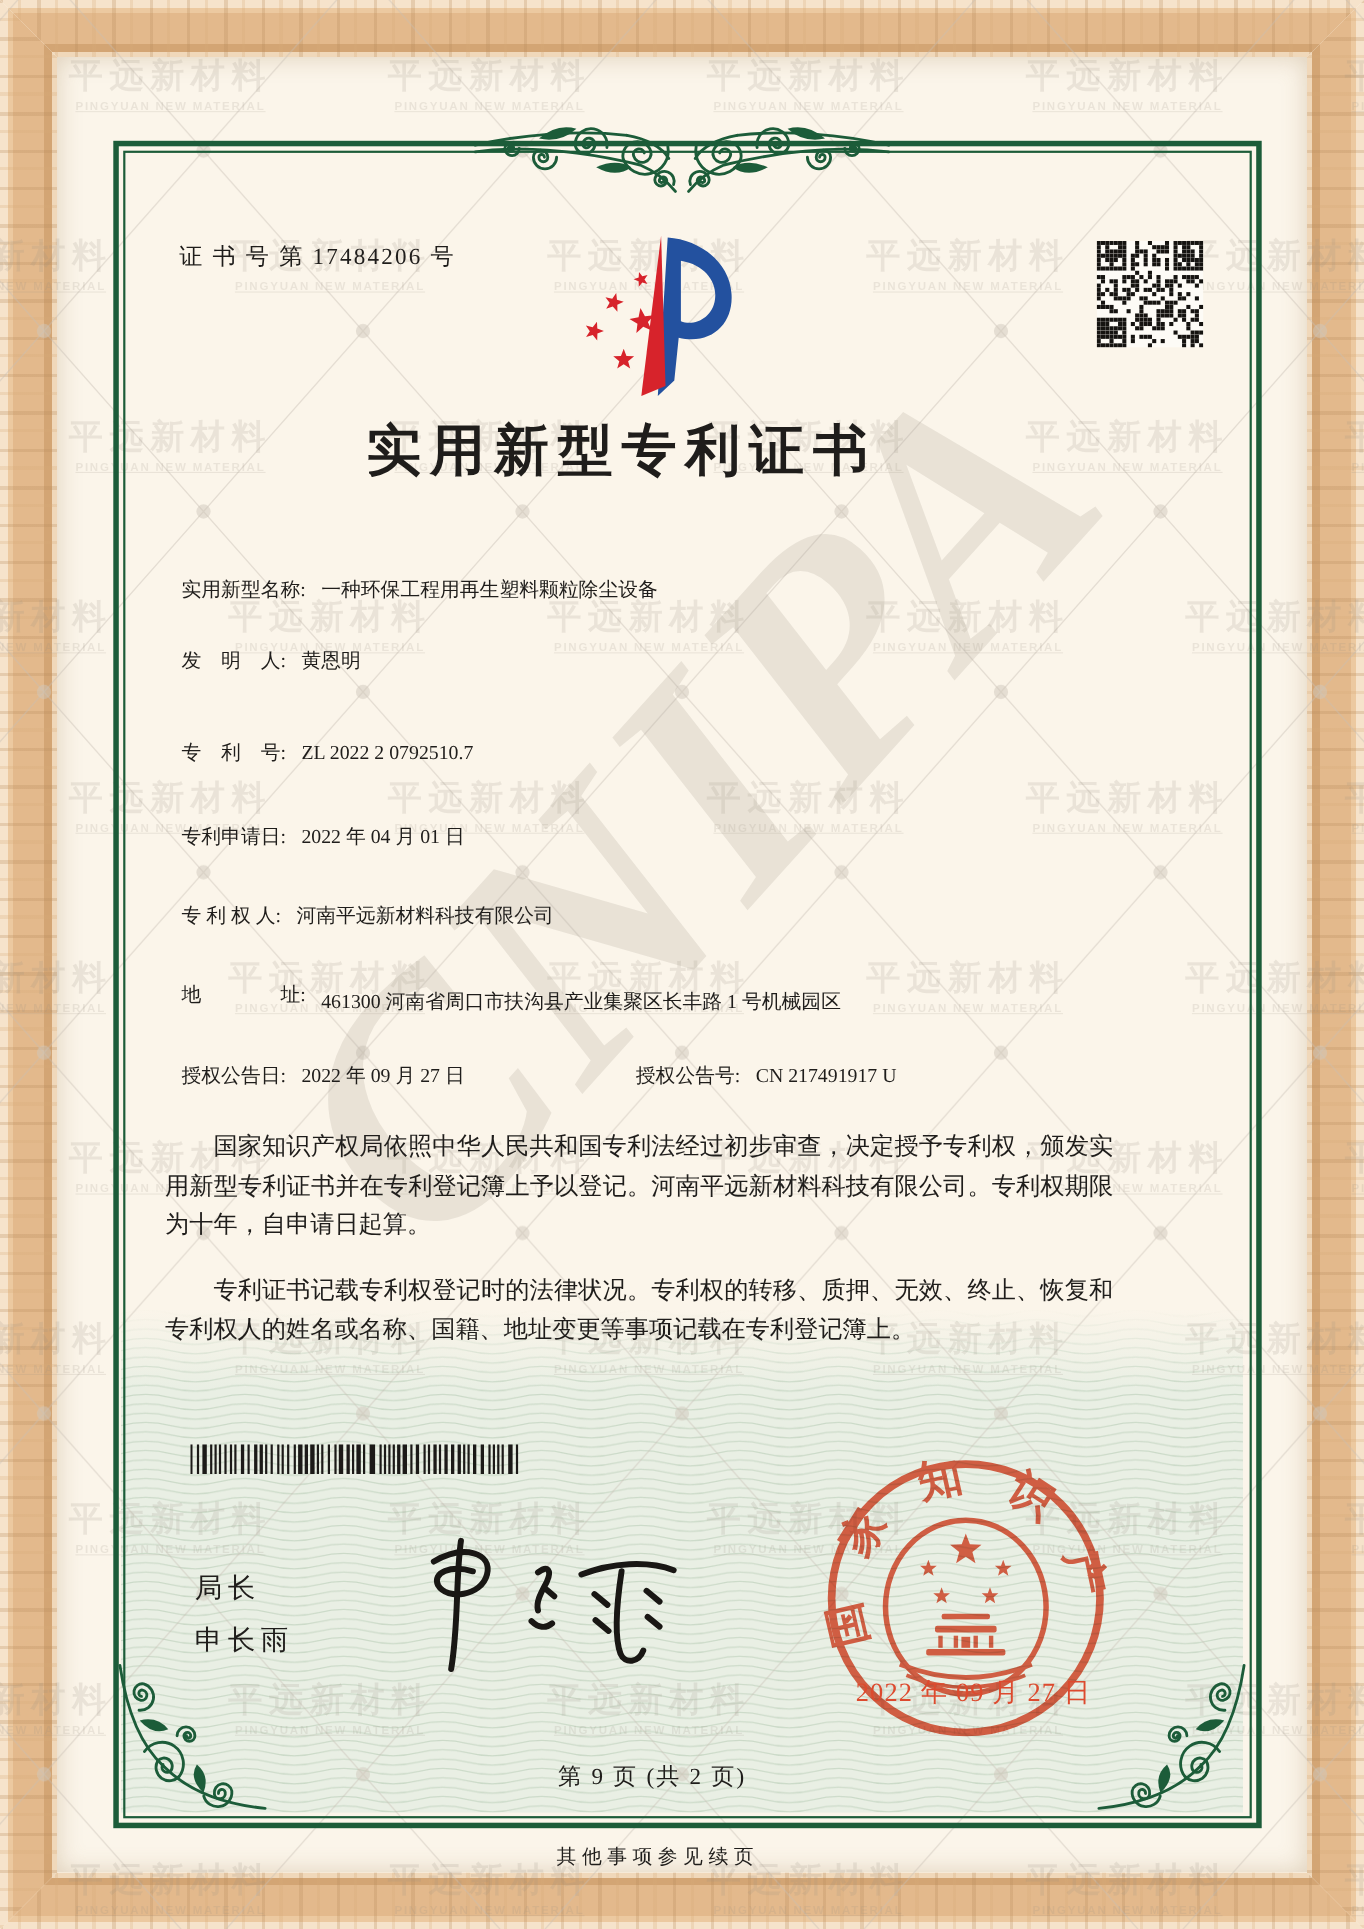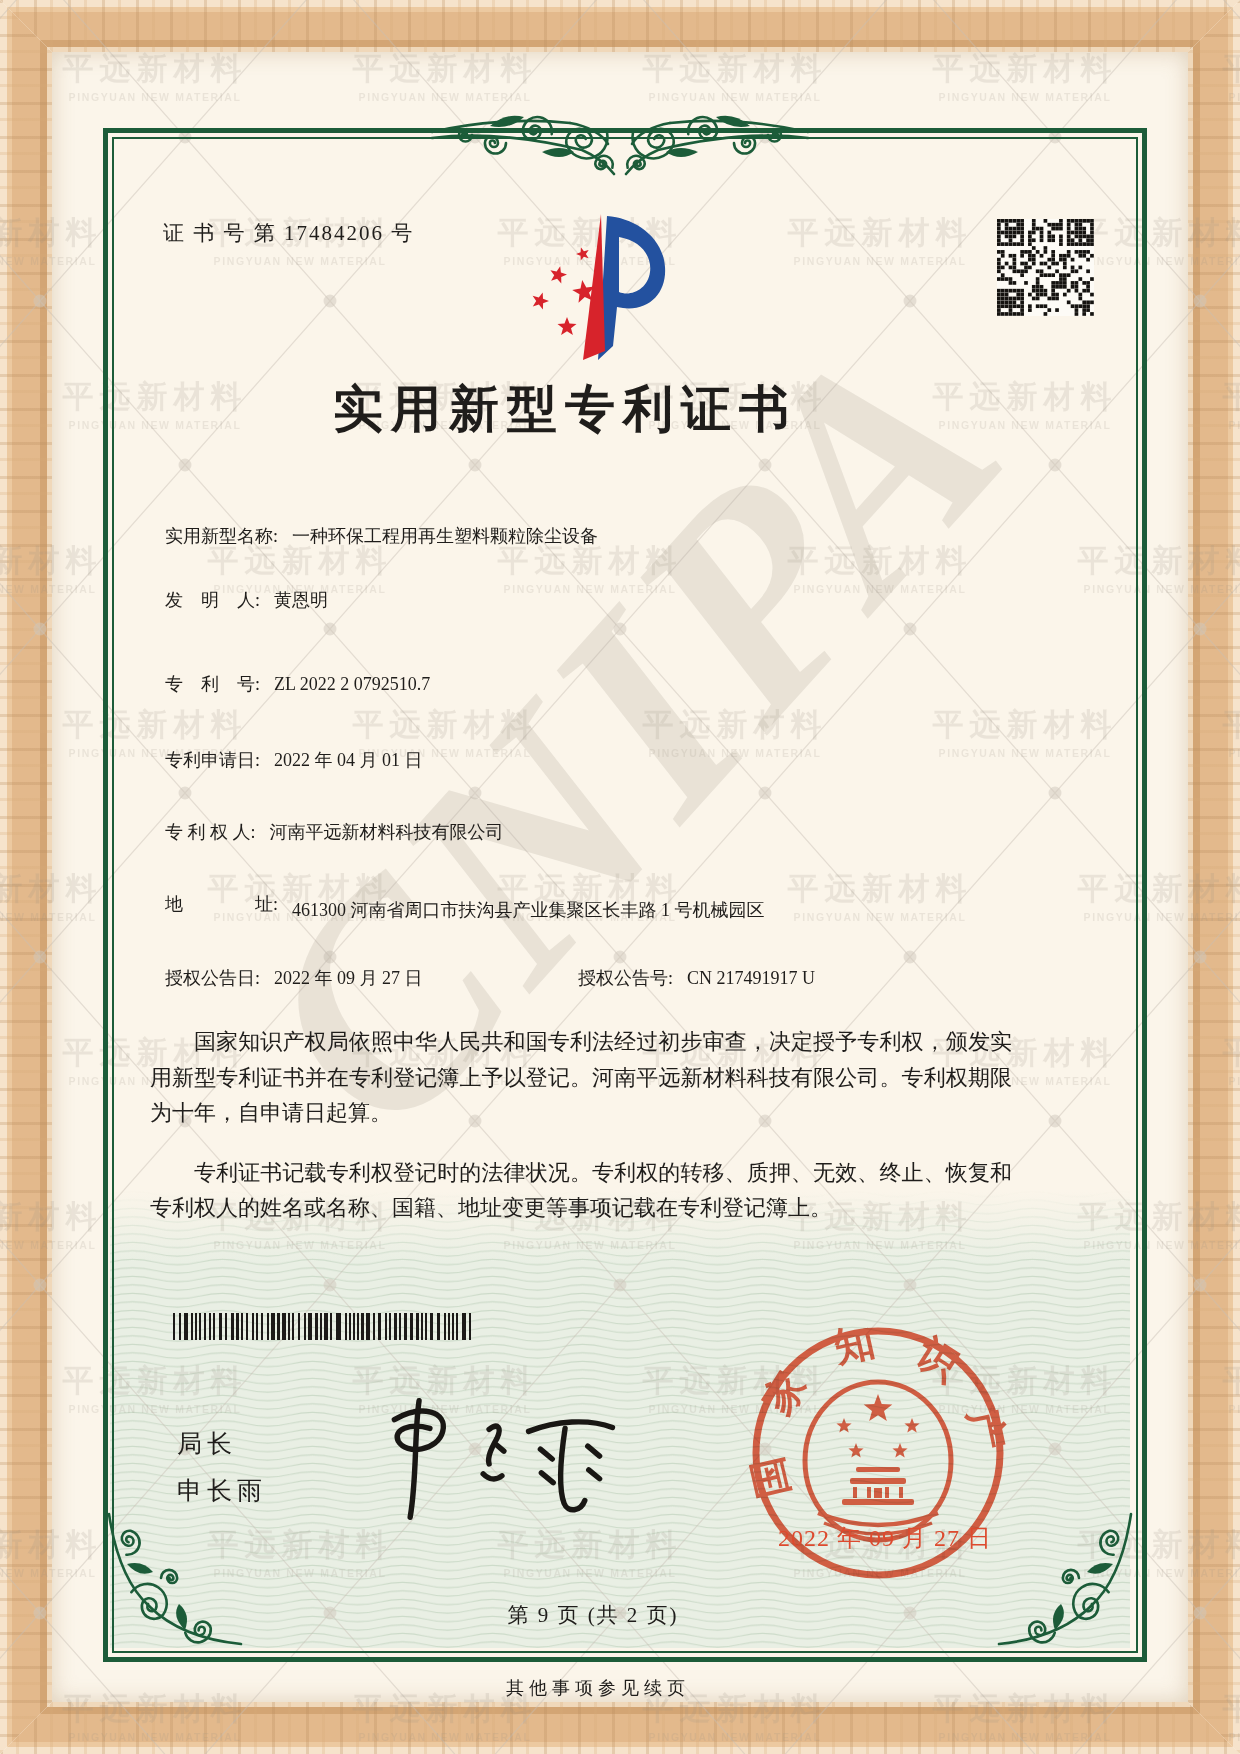--- a/index.html
+++ b/index.html
@@ -26,21 +26,21 @@
       repeating-linear-gradient(180deg, rgba(185,141,94,.28) 0 3px, rgba(0,0,0,0) 3px 16px, rgba(214,170,120,.25) 16px 19px, rgba(0,0,0,0) 19px 34px),
       linear-gradient(270deg,#f6e3cb 0 7px,#ecc9a0 7px 12px,#e3b98c 12px 40px,#d3a574 40px 47px,#f0d8ba 47px 52px);}
   .paper{position:absolute;left:52px;top:52px;width:1136px;height:1650px;z-index:2;
          background:#fbf5ea;box-shadow:inset 0 0 22px rgba(150,110,60,.28);}
   
   .lattice{position:absolute;left:0;top:0;z-index:4;pointer-events:none;}
   .mint{position:absolute;left:110px;top:1190px;z-index:3;pointer-events:none;}
   .wm-layer{position:absolute;left:0;top:0;width:1240px;height:1754px;z-index:5;pointer-events:none;}
   .wm-tile{position:absolute;width:230px;text-align:center;color:#9a9184;opacity:.17;}
   .wm-cn{font-size:31px;font-weight:bold;letter-spacing:6px;font-family:"Liberation Sans",sans-serif;}
-  .wm-en{font-size:10.5px;font-weight:bold;letter-spacing:1.6px;font-family:"Liberation Sans",sans-serif;margin-top:1px;}
+  .wm-en{font-size:10.5px;font-weight:bold;letter-spacing:1.6px;font-family:"Liberation Sans",sans-serif;margin-top:1px;text-decoration:underline;}
   .wm-big{position:absolute;left:130px;top:560px;width:1000px;text-align:center;
           transform:rotate(-48deg);transform-origin:50% 50%;
           font-family:"Liberation Serif",serif;font-style:italic;font-weight:bold;
           font-size:300px;color:rgba(170,161,146,.22);letter-spacing:8px;}
   
   .gborder{position:absolute;left:103px;top:128px;width:1034px;height:1524px;
            border:5px solid #1c5c39;z-index:6;pointer-events:none;}
   .gborder .inner{position:absolute;left:4px;top:4px;right:4px;bottom:4px;border:2px solid #1c5c39;}
   .orn{position:absolute;z-index:7;pointer-events:none;}
   

